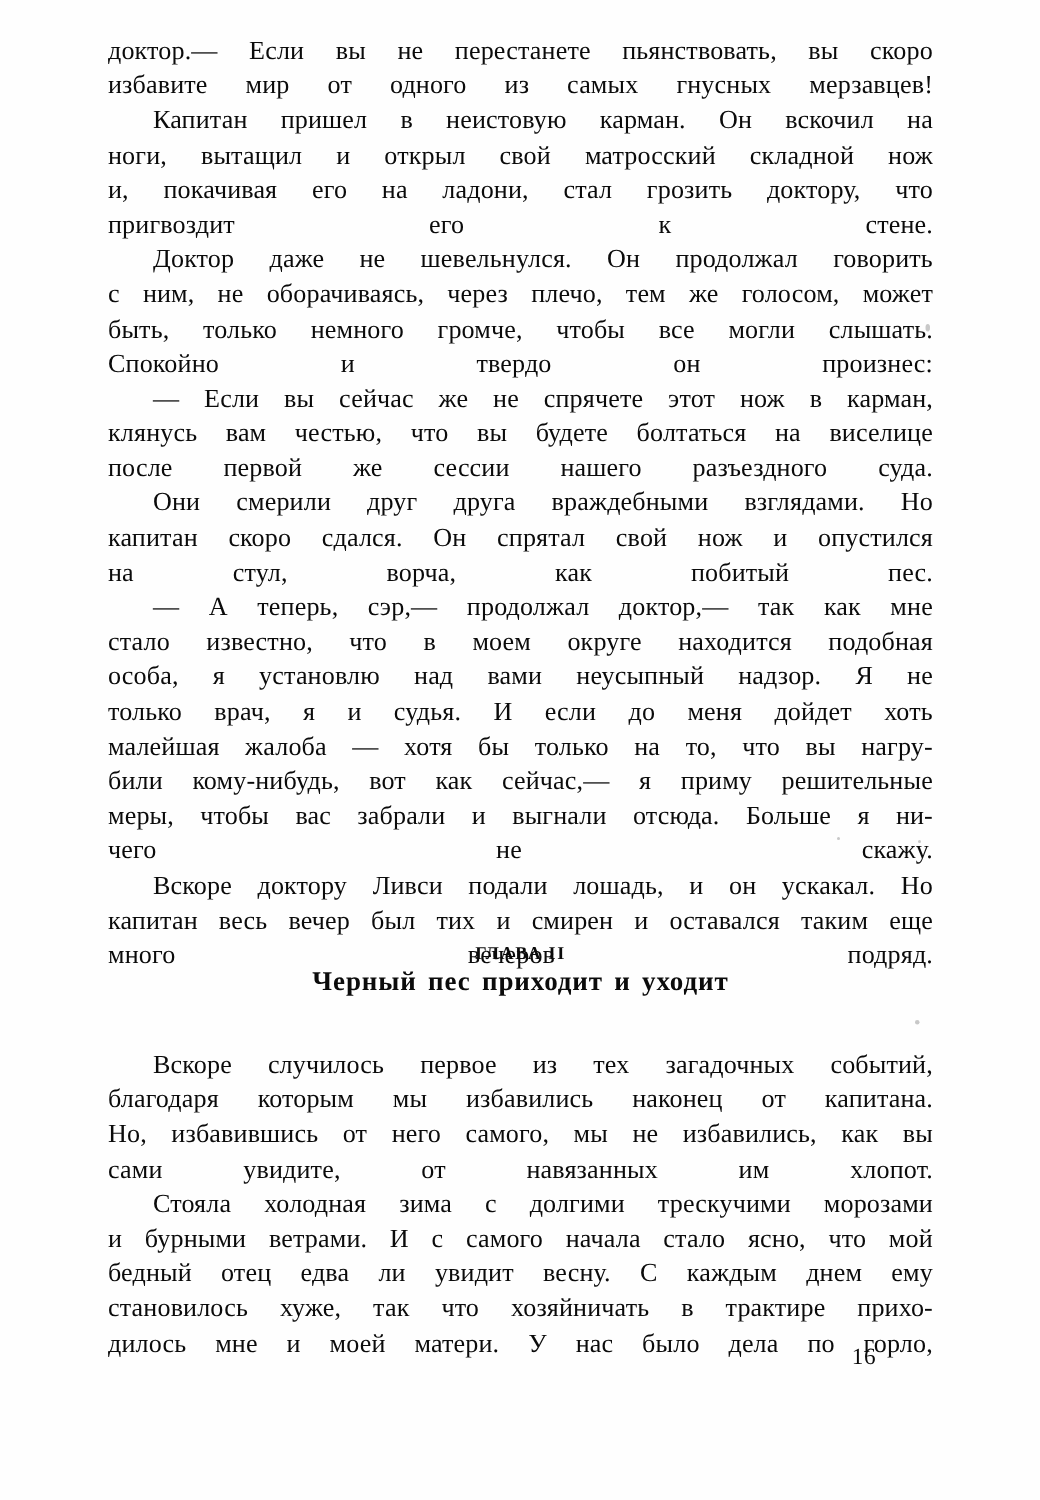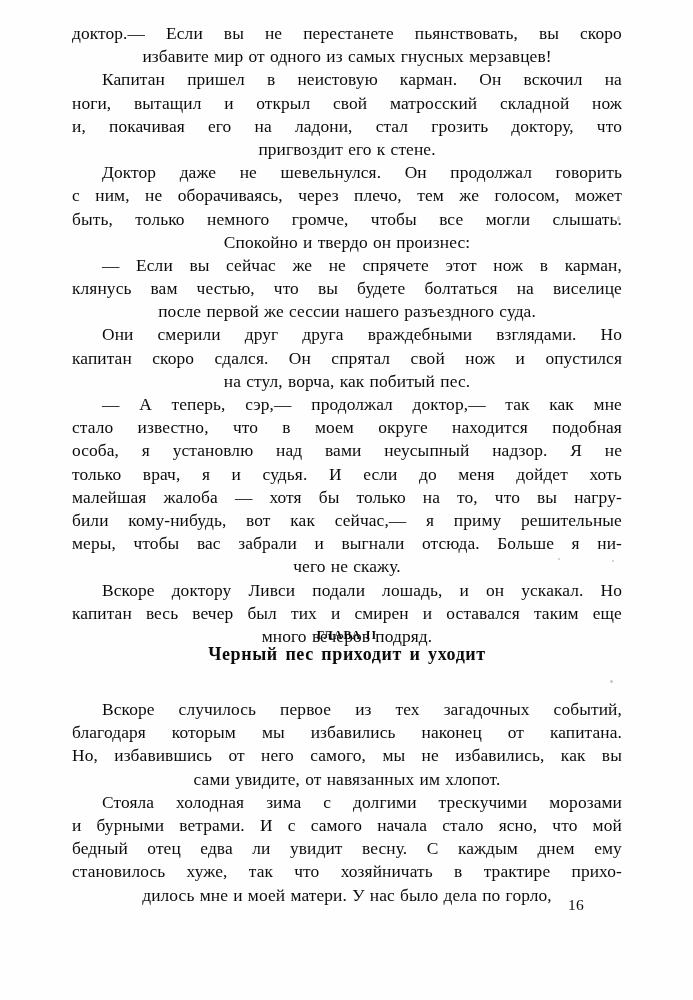--- a/index.html
+++ b/index.html
@@ -36,21 +36,21 @@
     letter-spacing: 0.1px;
     white-space: pre;
     overflow: hidden;
   }
   
   .line.just {
     justify-content: space-between;
   }
   
   .line.last {
-    justify-content: center;
+    justify-content: space-between;
   }
   .line.last .w + .w {
     margin-left: 0.30em;
   }
   .line.indent .w:first-child {
     margin-left: 30px;
   }
   .w {
     display: inline-block;
   }

